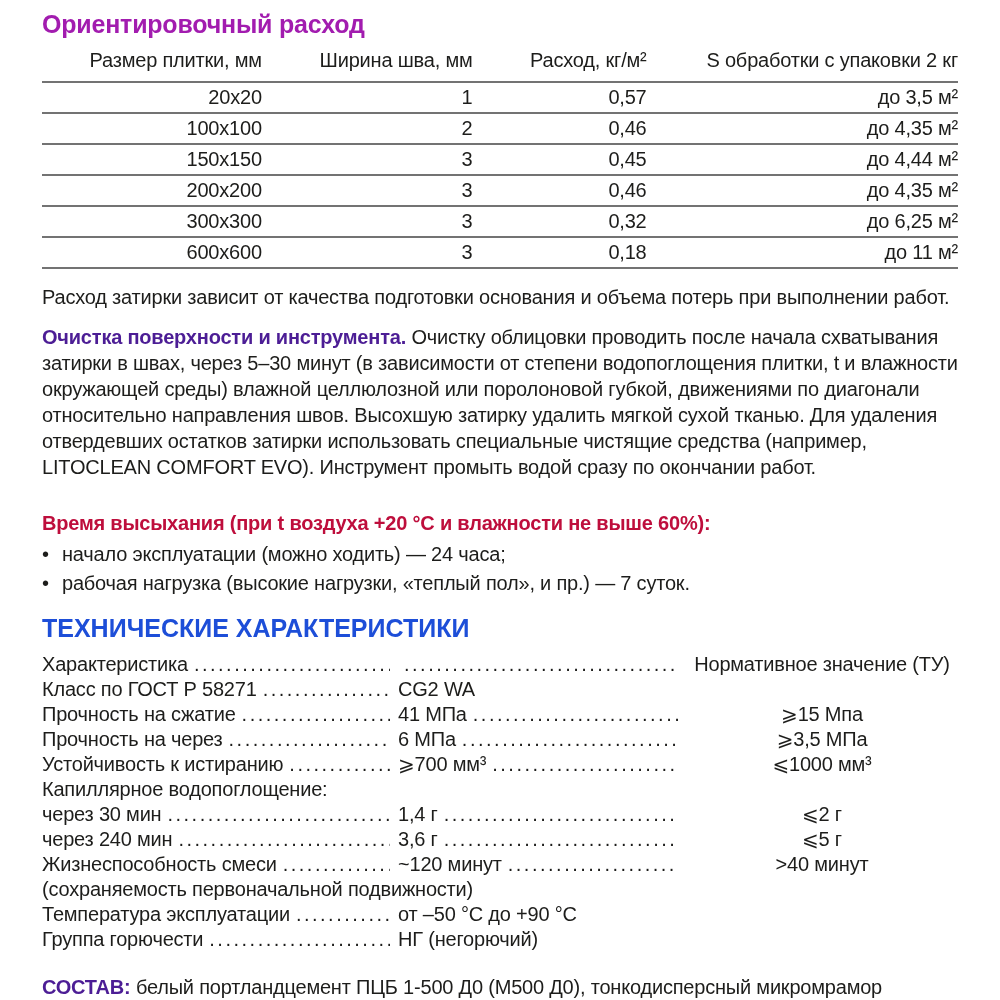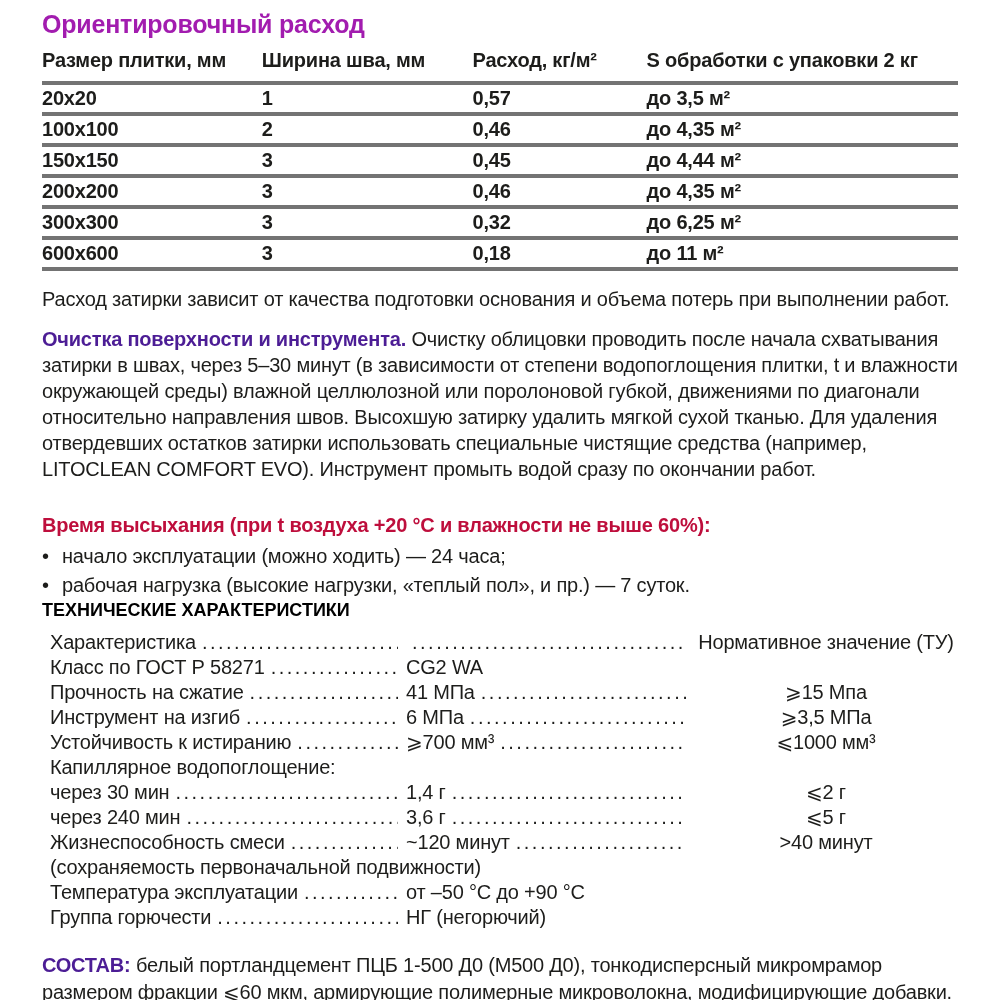--- a/index.html
+++ b/index.html
@@ -12,38 +12,38 @@
     font-size:20px;
     letter-spacing:-0.2px;
   }
   h1.sec {
     font-size:25px; font-weight:bold; color:#a21caf;
     margin:2px 0 10px 0;
   }
   
   table.consumption { width:100%; border-collapse:collapse; }
   table.consumption th, table.consumption td {
-    font-weight:700; text-align:left; border-bottom:4px solid #737373;
+    font-weight:400; text-align:right; border-bottom:2px solid #737373;
   }
   table.consumption th { padding:0 0 9px 0; }
   table.consumption td { height:31px; }
   col.c1{width:24%;} col.c2{width:23%;} col.c3{width:19%;} col.c4{width:34%;}
   
   p.body { line-height:27px; }
   p.note { margin-top:15px; }
   p.cleaning { margin-top:13px; line-height:26px; }
   .lead { font-weight:bold; color:#4c1d95; }
   
   h2.drying { font-size:20px; font-weight:bold; color:#be0e3c; margin-top:32px; }
   ul.bullets { list-style:none; margin-top:5px; }
   ul.bullets li { display:flex; line-height:29px; }
   ul.bullets .bullet { width:20px; flex:none; }
   
-  h2.specs-title { font-size:18px; font-weight:bold; color:#000000; margin-top:0; letter-spacing:0; }
-  .specs { margin-top:9px;margin-left:8px; }
+  h2.specs-title { font-size:25px; font-weight:bold; color:#1d4ed8; margin-top:16px; letter-spacing:0; }
+  .specs { margin-top:9px; }
   .spec-row { display:flex; line-height:25px; white-space:nowrap; }
   .spec-name { display:flex; width:356px; flex:none; }
   .spec-fact { display:flex; width:288px; flex:none; }
   .spec-norm { flex:1;text-align:center; }
   .dots { flex:1; overflow:hidden; margin:0 8px 0 6px; }
   .dots::after {
     content:"........................................................................................";
     letter-spacing:2.5px; color:#1d1d1b;
   }
   .l0 .spec-name, .l0 .spec-fact { width:auto; }
@@ -156,21 +156,21 @@
         <span class="dots"></span>
       </span>
     <span class="spec-fact">
         <span>41 МПа</span>
         <span class="dots"></span>
       </span>
     <span class="spec-norm">⩾15 Мпа</span>
   </div>
   <div class="spec-row l2">
     <span class="spec-name">
-        <span>Инструмент на изгиб</span>
+        <span>Прочность на через</span>
         <span class="dots"></span>
       </span>
     <span class="spec-fact">
         <span>6 МПа</span>
         <span class="dots"></span>
       </span>
     <span class="spec-norm">⩾3,5 МПа</span>
   </div>
   <div class="spec-row l2">
     <span class="spec-name">

